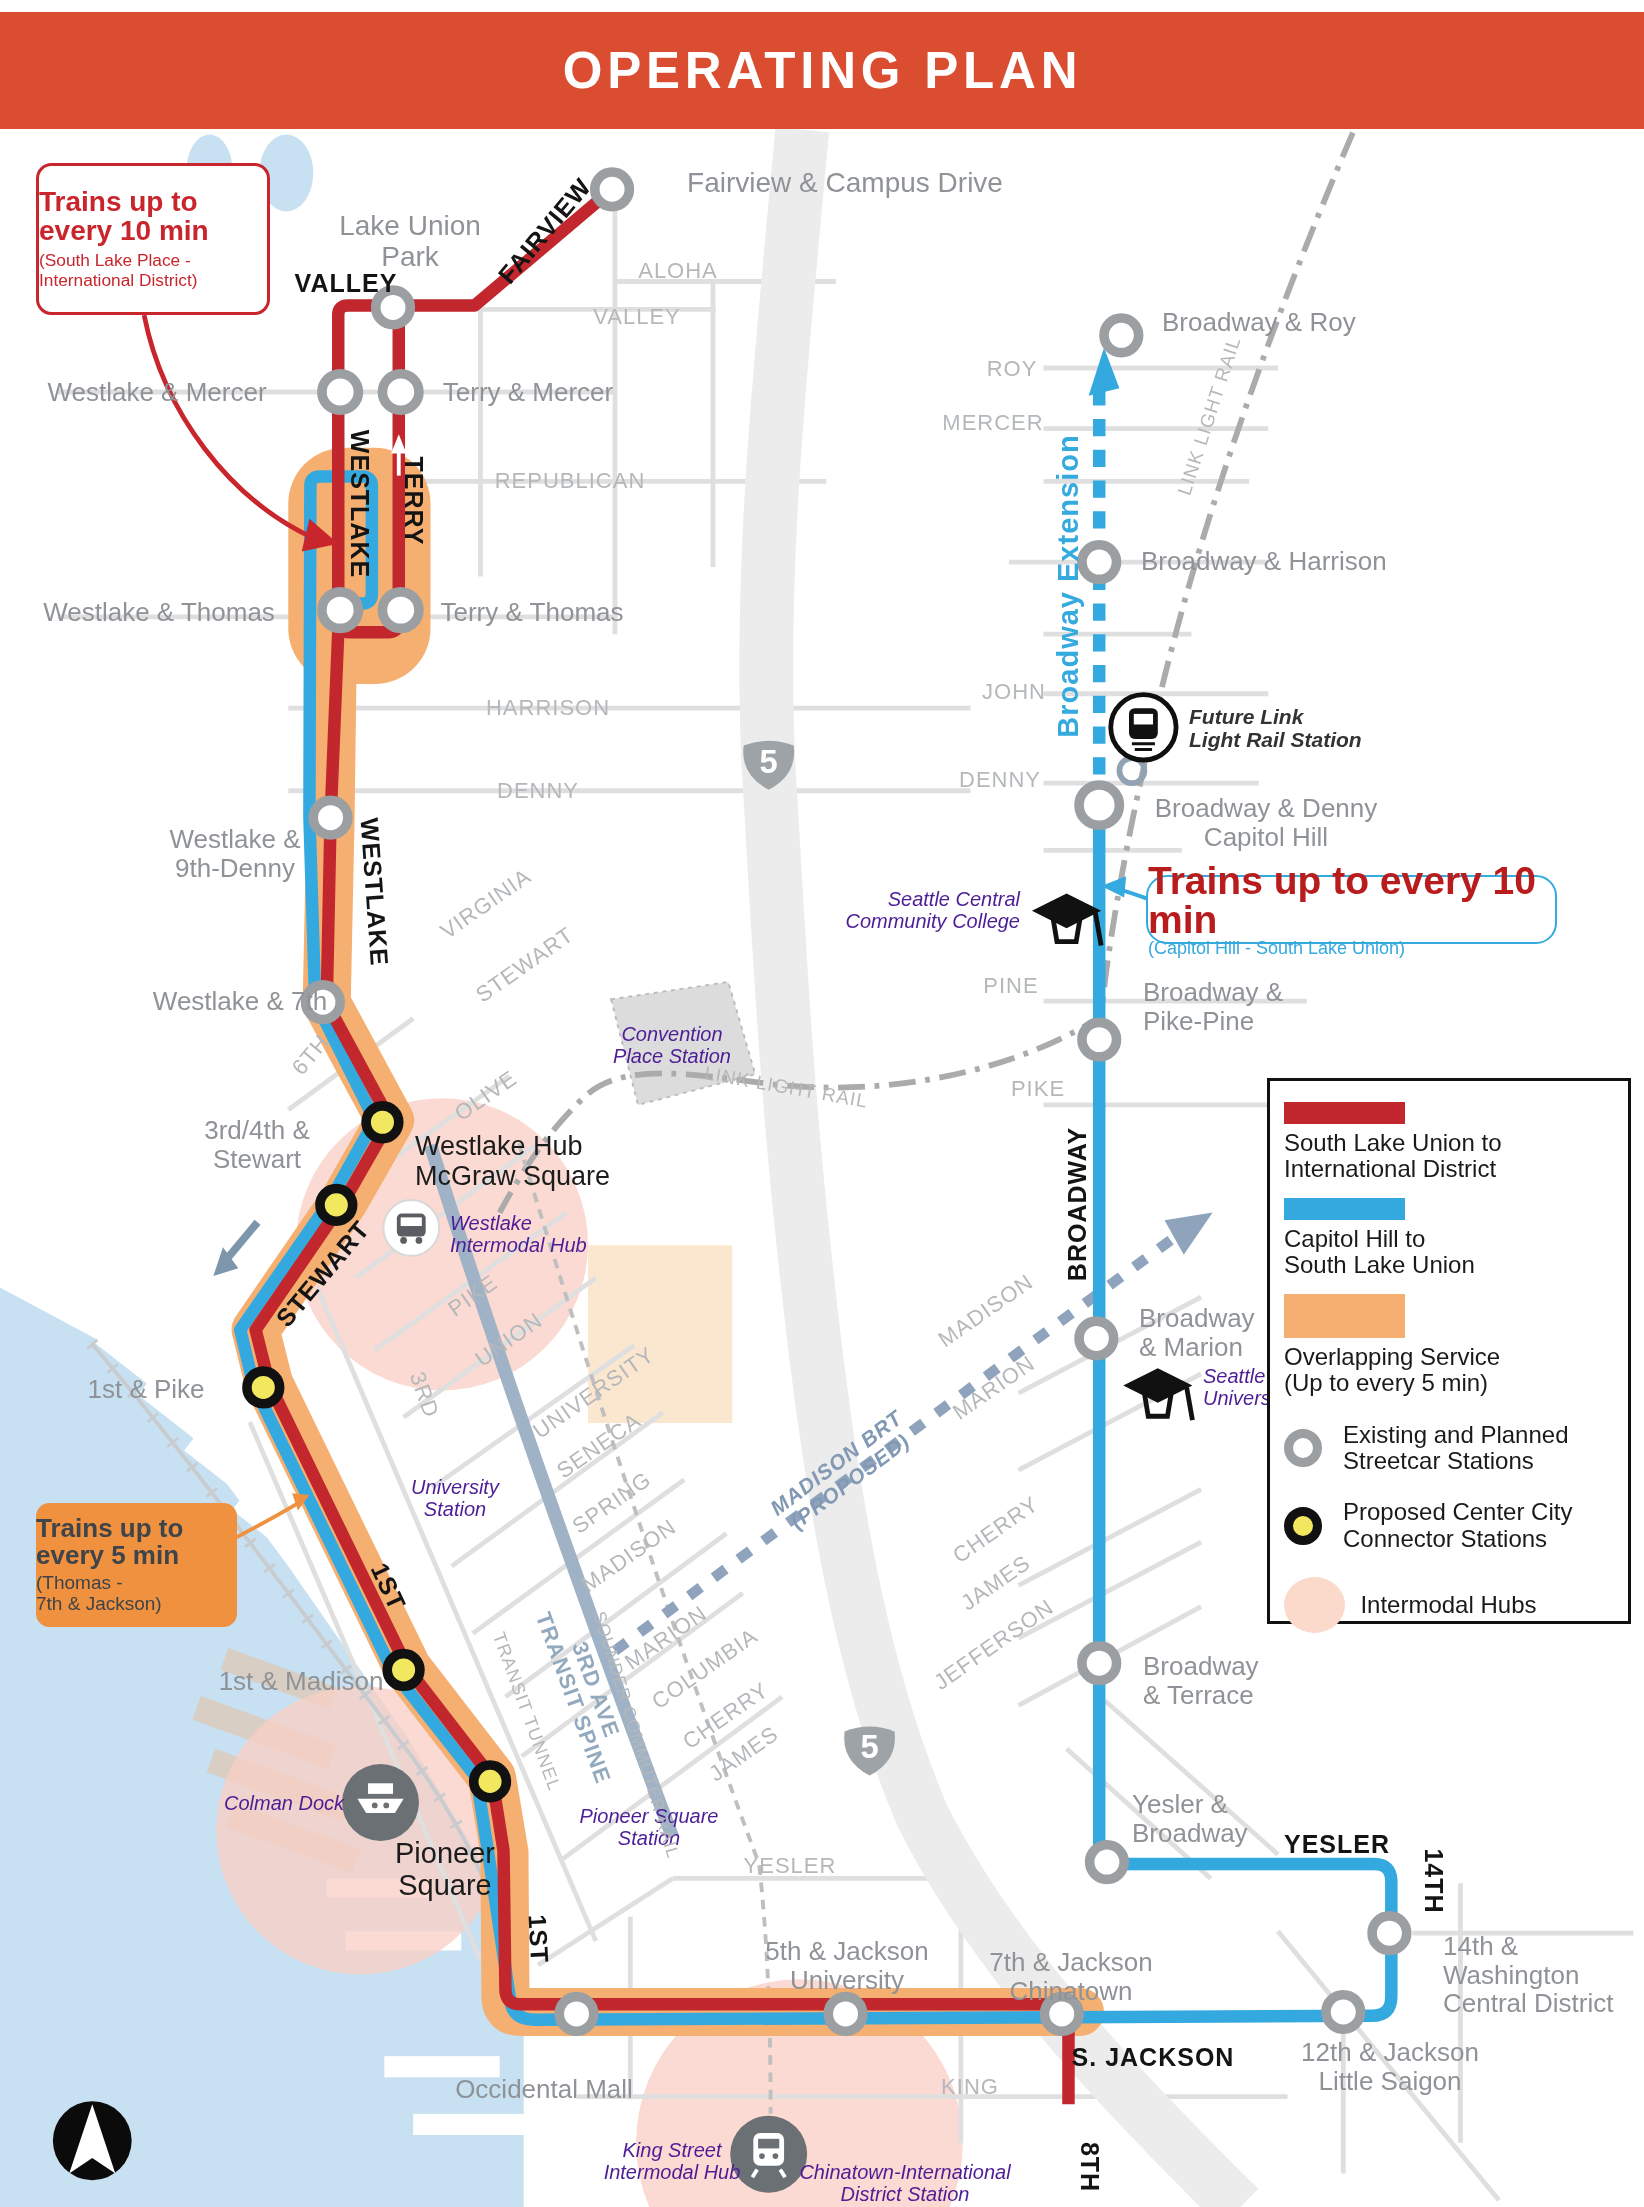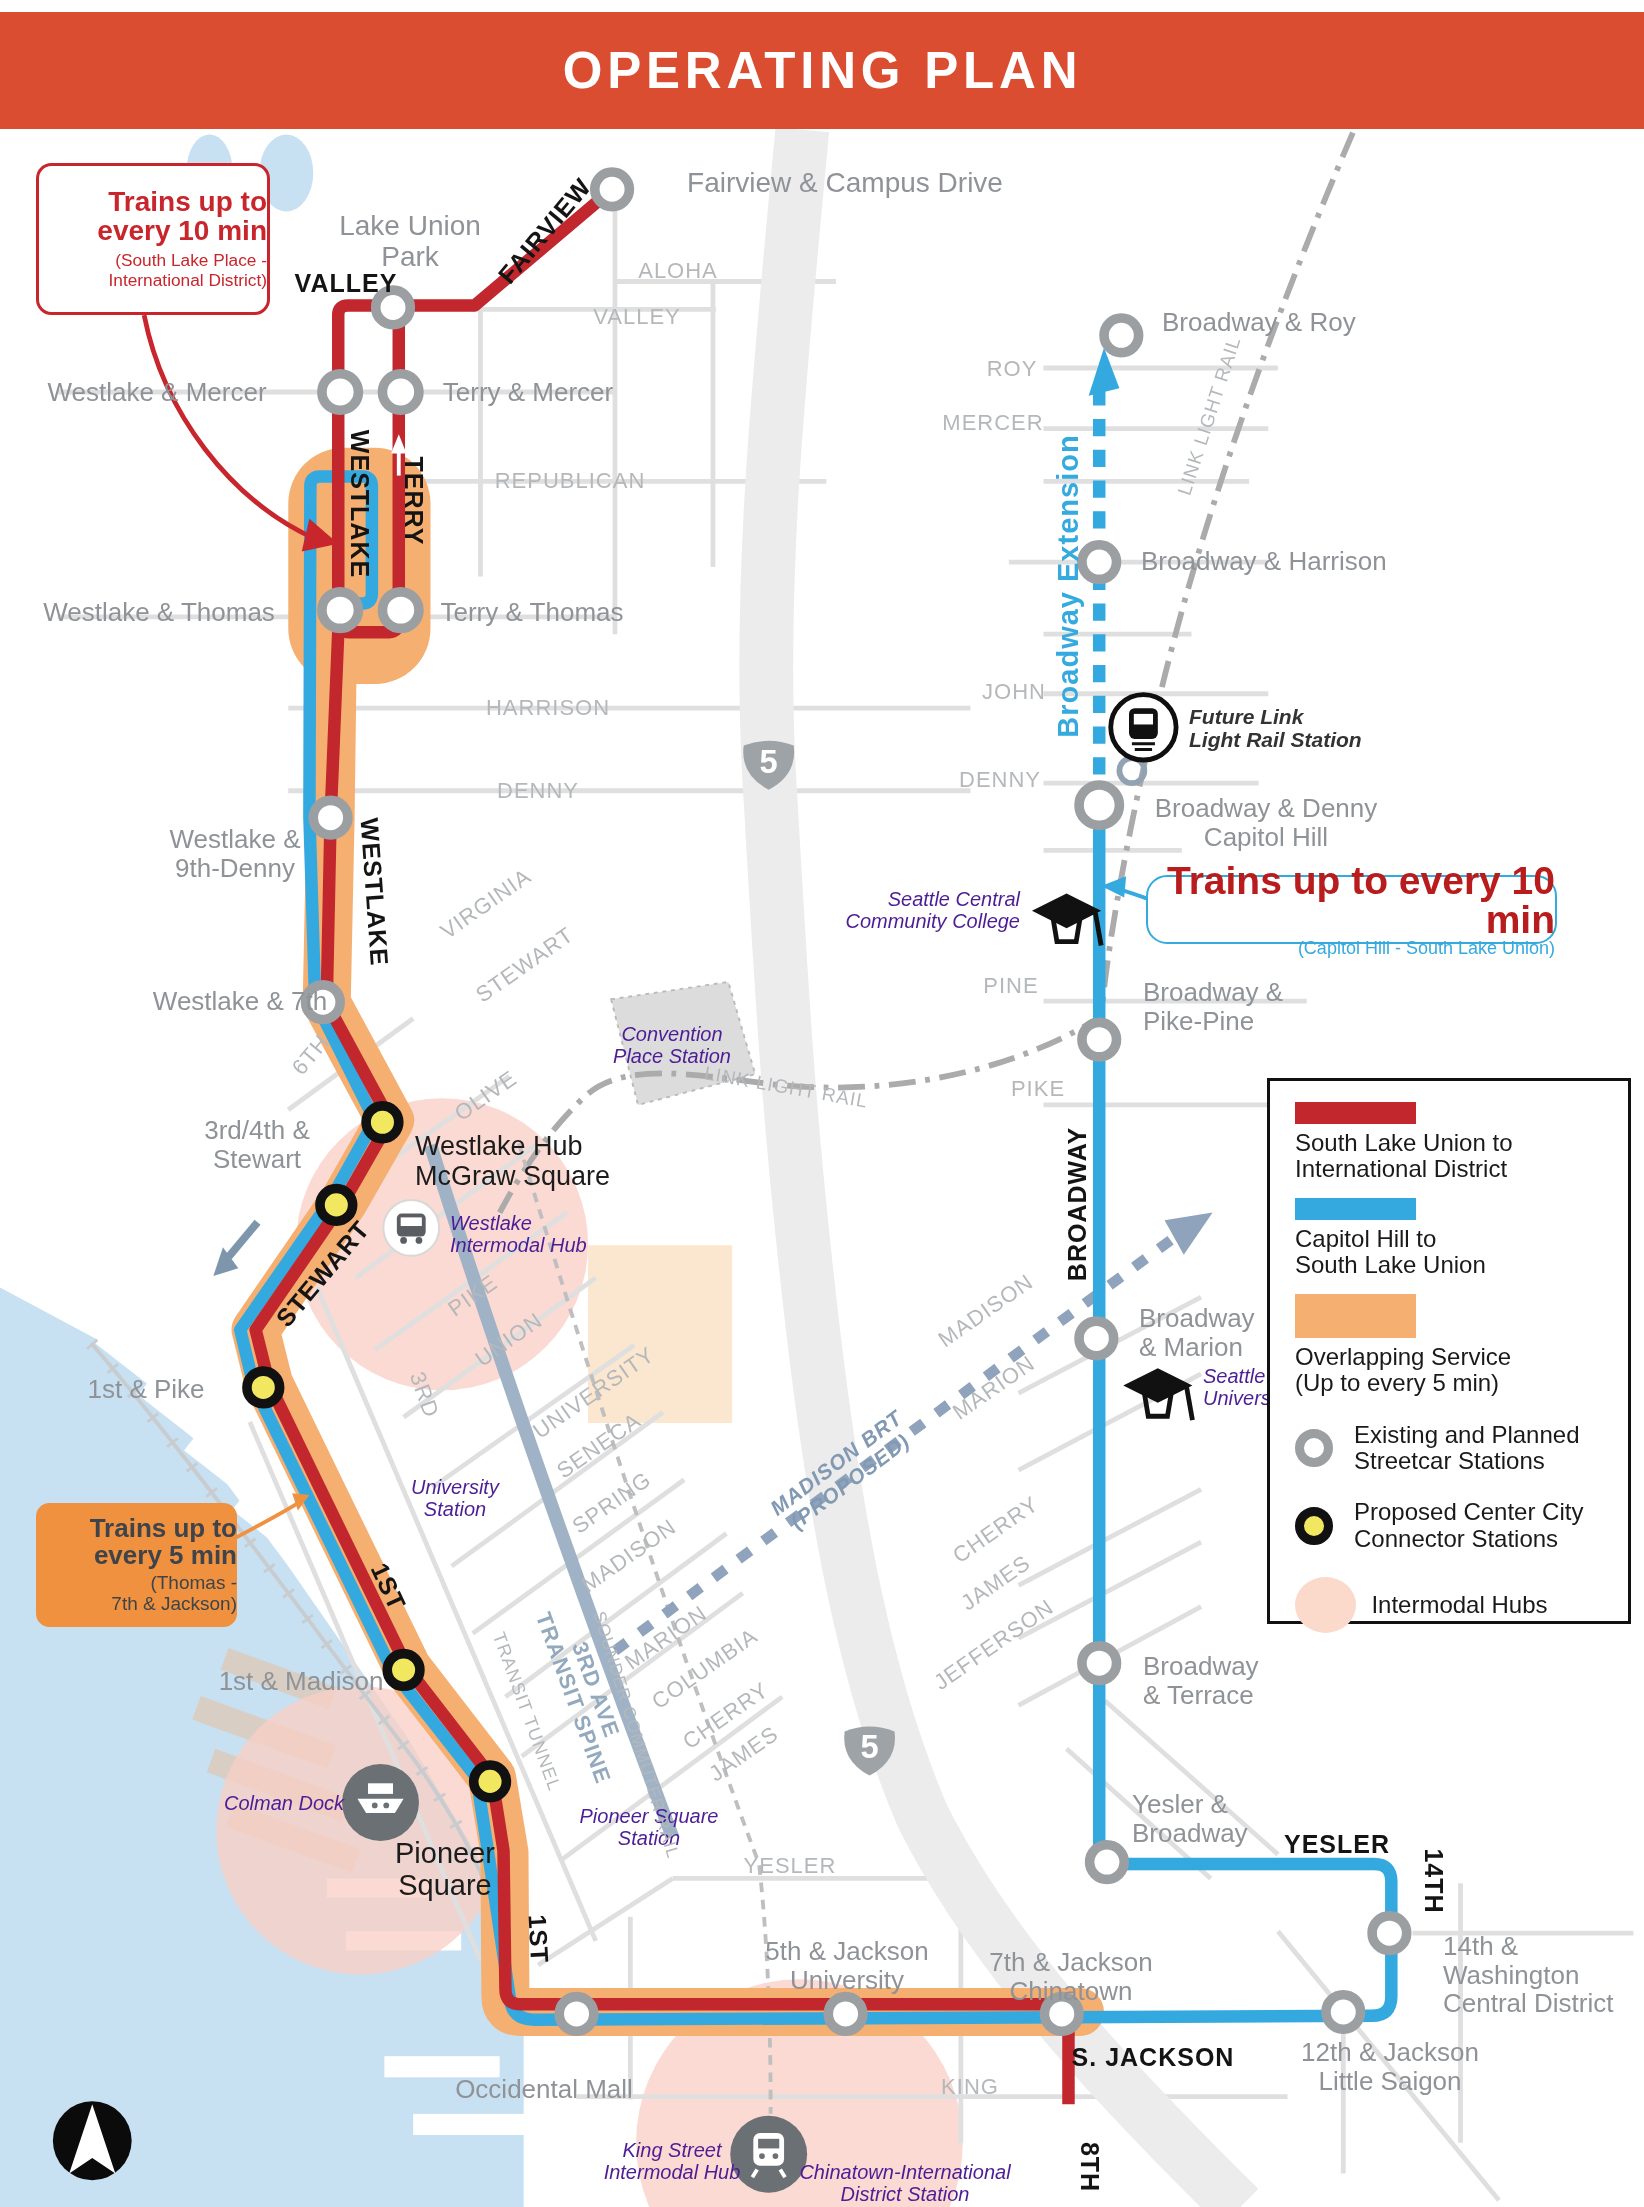--- a/index.html
+++ b/index.html
@@ -16,35 +16,35 @@
   .ar{transform:translate(-100%,-50%);text-align:right}
   .st{color:#8F9397;font-size:26px;font-weight:500}
   .stb{color:#1C1C1C;font-size:27px;font-weight:500}
   .street{color:#B5B8BB;font-size:22px;font-weight:500;letter-spacing:1px}
   .rblk{color:#141414;font-size:25px;font-weight:700;letter-spacing:1px}
   .land{color:#4c1d95;font-size:20px;font-style:italic;font-weight:500}
   .landb{color:#333;font-size:21px;font-style:italic;font-weight:600}
   .mbrt{color:#8299B3;font-size:21px;font-weight:700;font-style:italic;letter-spacing:1px}
   .spine{color:#93A9BE;font-size:22px;font-weight:700;letter-spacing:1px}
   .bext{color:#35AADF;font-size:29px;font-weight:600;letter-spacing:1px}
-  .callout{position:absolute;z-index:5;border-radius:15.4px;text-align:right}
+  .callout{position:absolute;z-index:5;border-radius:15.4px;text-align:left}
   .co-red{left:36px;top:163px;width:228px;height:146px;background:#fff;border:3.8px solid #C9252C;
           display:flex;flex-direction:column;justify-content:center}
   .co-red .t{color:#C9252C;font-size:28px;font-weight:800;line-height:1.05}
   .co-red .s{color:#C9252C;font-size:17.3px;font-weight:500;line-height:1.15;margin-top:5.8px}
   .co-blue{left:1146px;top:875px;width:407px;height:65px;background:#fff;border:2.9px solid #35AADF;
            border-radius:21px;display:flex;flex-direction:column;justify-content:center}
   .co-blue .t{color:#b91c1c;font-size:39px;font-weight:700;line-height:1}
   .co-blue .s{color:#35AADF;font-size:18px;font-weight:500;line-height:1.1}
   .co-orange{left:36px;top:1503px;width:201px;height:124px;background:#EF913E;border-radius:13.4px;
              display:flex;flex-direction:column;justify-content:center}
   .co-orange .t{color:#3E444A;font-size:26px;font-weight:800;line-height:1.05}
   .co-orange .s{color:#3E444A;font-size:19px;font-weight:500;line-height:1.1;margin-top:3.8px}
   .legend{position:absolute;left:1267px;top:1078px;width:364px;height:546px;background:#fff;
-          border:3.8px solid #111;z-index:5;padding:21px 0 0 25px;box-sizing:border-box;
+          border:3.8px solid #111;z-index:5;padding:21px 0 0 14px;box-sizing:border-box;
           font-size:24px;color:#1a1a1a;line-height:1.1}
   .legend .bar{width:121px;height:22px;margin-bottom:5.8px}
   .legend .tall{height:44px}
   .legend .item{margin-bottom:15.4px}
   .legend .crow{display:flex;align-items:center;margin:25px 0 0 0}
   .legend .ring{width:38px;height:38px;border-radius:50%;border:9.6px solid #9B9FA2;
                 box-sizing:border-box;margin-right:21px;flex:0 0 auto}
   .legend .yring{border-color:#111;background:#F2E860}
   .legend .pink{width:61px;height:56px;border-radius:50%;background:#FBD9CB;margin-right:15.4px;flex:0 0 auto}
 </style>

